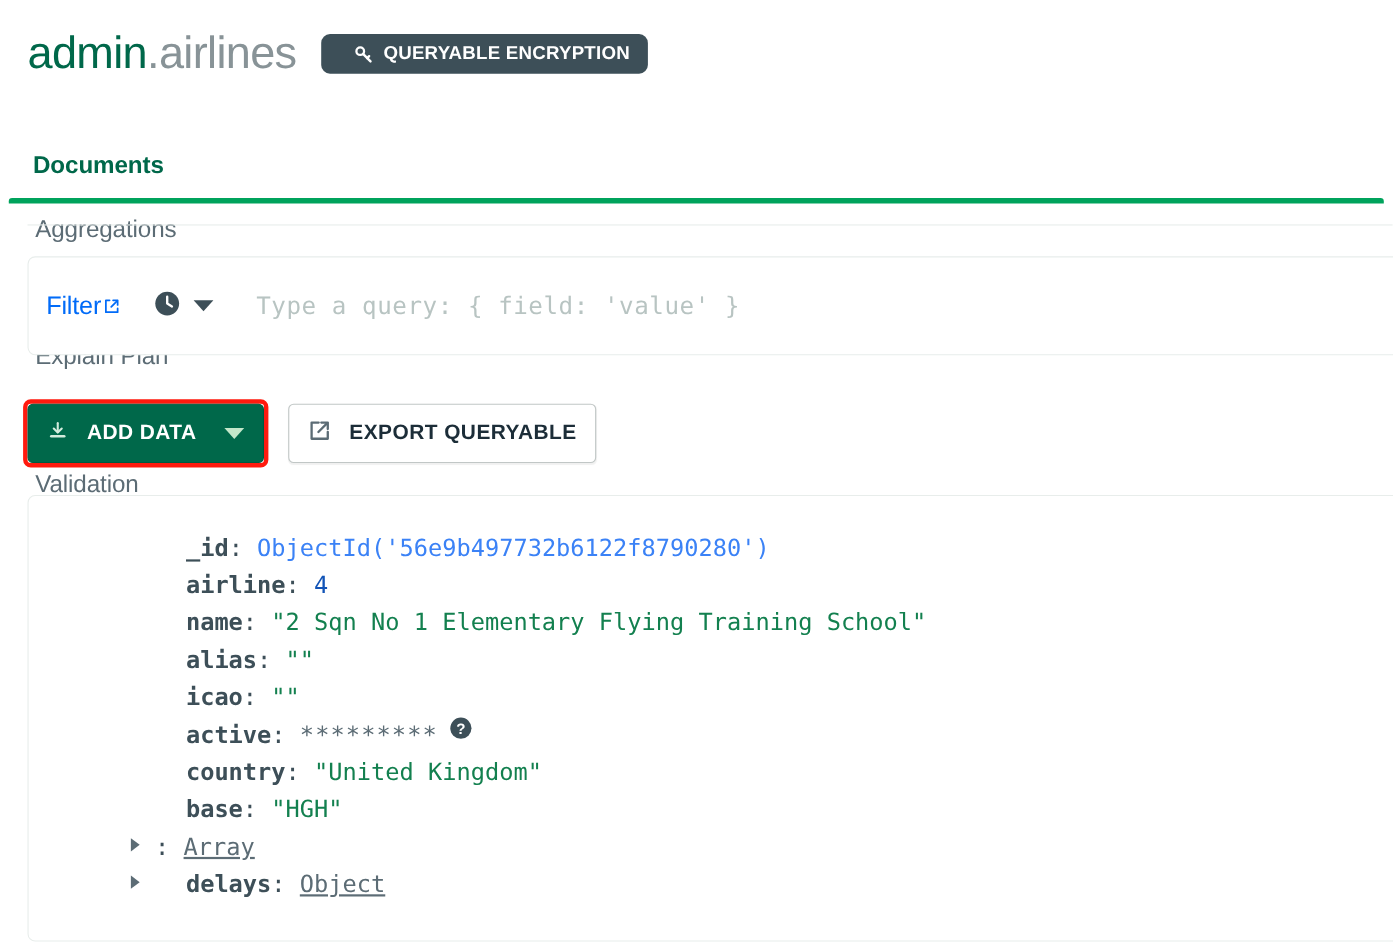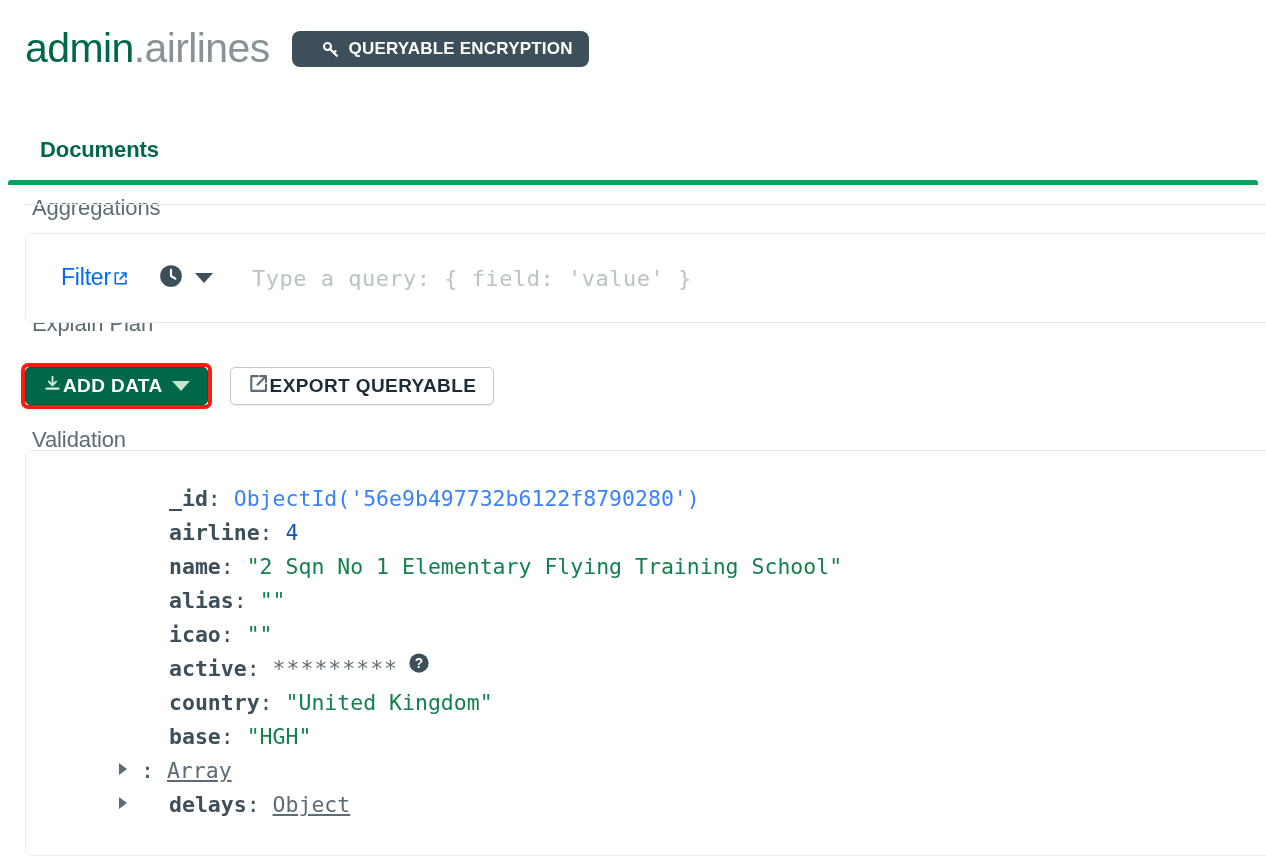--- a/index.html
+++ b/index.html
@@ -73,21 +73,21 @@
   }
   .tab {
     position: relative;
     padding: 10px 32px 22px 32px;
     font-size: 22px;
     color: #5c6c75;
     white-space: nowrap;
     cursor: pointer;
     letter-spacing: -0.1px;
   }
-  .tab:first-child { padding-left: 40px; }
+  .tab:first-child { padding-left: 30px; }
   .tab.active {
     color: #00684a;
     font-weight: 700;
   }
   .tab.active::after {
     content: "";
     position: absolute;
     left: 8px;
     right: 8px;
     bottom: 0;
@@ -104,21 +104,21 @@
     width: 1265px;
     height: 90px;
     box-sizing: border-box;
     border: 1px solid #e8edeb;
     border-radius: 7px;
     background: #fff;
     display: flex;
     align-items: center;
   }
   .filter-link {
-    margin-left: 35px;
+    margin-left: 16px;
     color: #016bf8;
     font-size: 23px;
     letter-spacing: -0.2px;
     display: inline-flex;
     align-items: flex-start;
     gap: 2px;
     cursor: pointer;
     text-decoration: none;
   }
   .filter-link .ext { margin-top: 1px; }
@@ -161,22 +161,22 @@
   .add-data-hl {
     border: 4px solid #ff1a0e;
     border-radius: 7px;
     padding: 0;
     display: inline-block;
     line-height: 0;
   }
   .btn {
     display: inline-flex;
     align-items: center;
-    gap: 1px;
-    height: 38px;
+    gap: 17px;
+    height: 54px;
     padding: 0 17px;
     border-radius: 5px;
     font-size: 19px;
     font-weight: 700;
     letter-spacing: 0.4px;
     cursor: pointer;
     box-sizing: border-box;
     white-space: nowrap;
     font-family: "Liberation Sans", sans-serif;
   }

